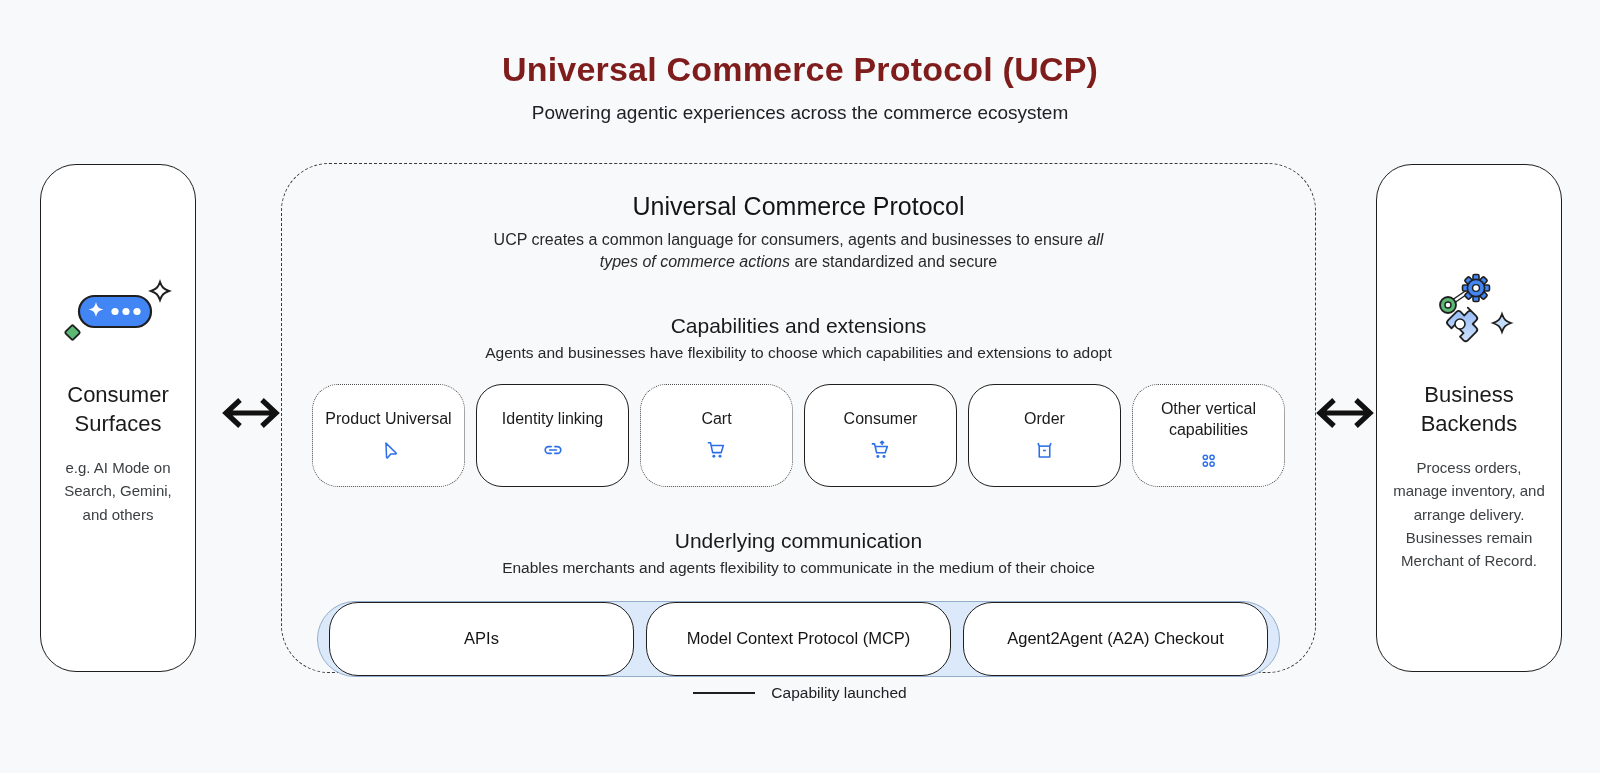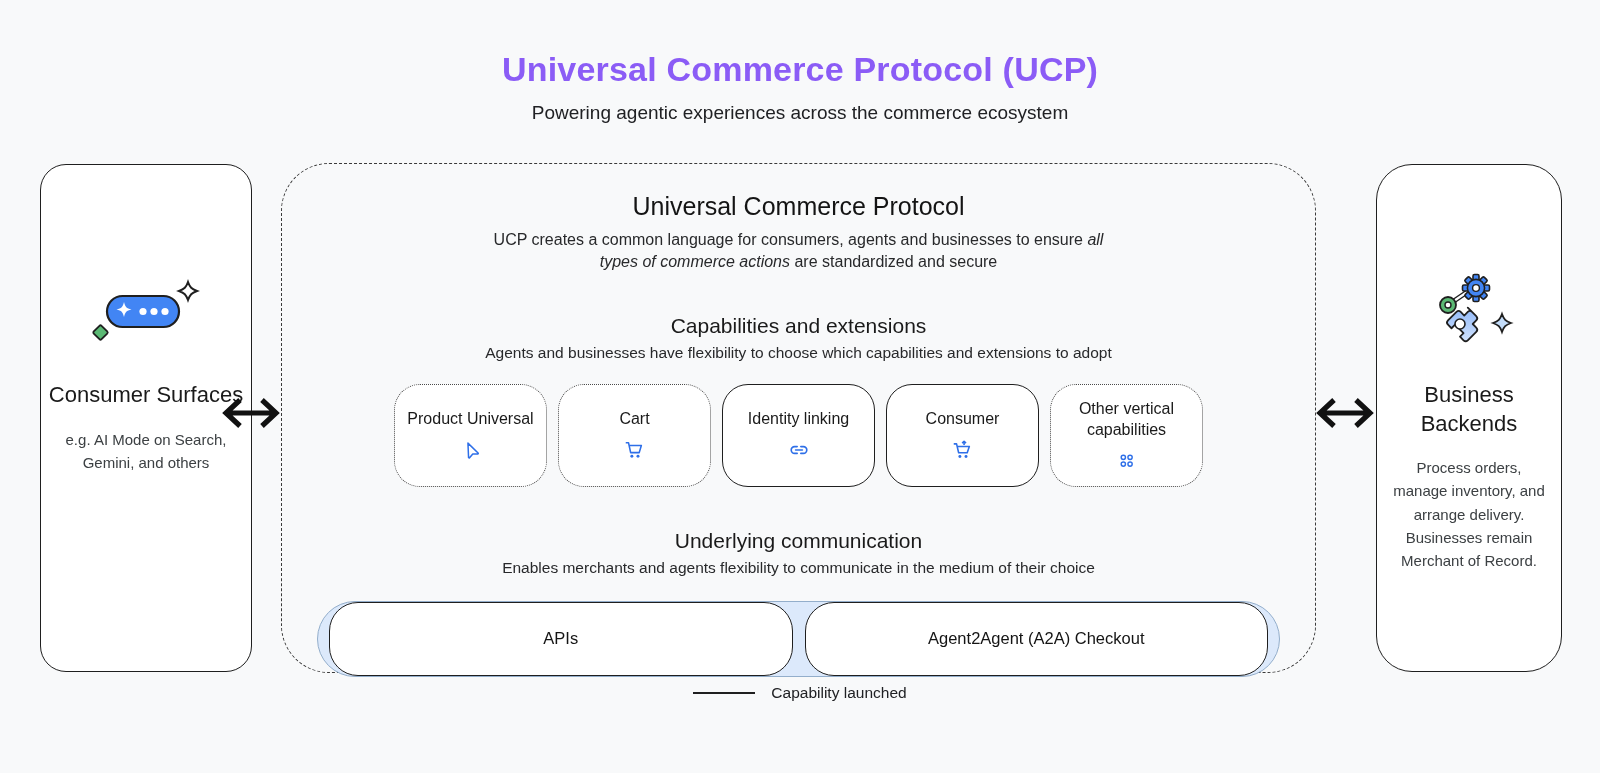--- a/index.html
+++ b/index.html
@@ -2,29 +2,29 @@
 <html><head>
 <meta charset="utf-8">
 <style>
   * { margin:0; padding:0; box-sizing:border-box; }
   html,body { background:#f8f9fa; }
   body { font-family:"Liberation Sans","DejaVu Sans",sans-serif; color:#1f1f1f; }
   .canvas { position:relative; width:1600px; height:773px; background:#f8f9fa; overflow:hidden; }
 
   
   .page-title { position:absolute; top:50px; left:0; width:100%; text-align:center;
-    font-size:34px; font-weight:600; letter-spacing:.2px; color:#8b5cf6; }
+    font-size:34px; font-weight:600; letter-spacing:.2px; color:#7f1d1d; }
   .page-subtitle { position:absolute; top:102px; left:0; width:100%; text-align:center;
     font-size:19px; font-weight:400; color:#202124; }
 
   
   .side-card { position:absolute; top:164px; height:508px; background:#ffffff;
     border:1.6px solid #1f1f1f; border-radius:36px; display:flex; flex-direction:column;
     align-items:center; text-align:center; }
-  .side-card.left { left:40px; width:212px;border-radius:26px; }
+  .side-card.left { left:40px; width:156px; }
   .side-card.right { left:1376px; width:186px; }
   .side-icon { margin-top:108px; height:72px; display:flex; align-items:center; justify-content:center; }
   .side-title { margin-top:36px; font-size:22px; font-weight:500; line-height:1.3; color:#1a1a1a; }
   .side-desc { margin-top:18px; font-size:15px; line-height:1.55; color:#3c4043; padding:0 14px; }
 
   
   .connector { position:absolute; top:396px; }
   .connector.left { left:221px; }
   .connector.right { left:1315px; }
 
@@ -110,52 +110,62 @@
 
       <div class="cap-card coming-soon">
         <div class="cap-label">Product Universal</div>
         <div class="cap-icon">
           <svg width="20" height="20" viewBox="0 0 24 24" transform="rotate(-24)">
             <path d="M12 3 L5.6 19.2 L6.3 19.9 L12 17.2 L17.7 19.9 L18.4 19.2 Z" fill="none" stroke="#2e6fe8" stroke-width="1.8" stroke-linejoin="round"></path>
           </svg>
         </div>
       </div>
 
+      <div class="cap-card launched">
+        <div class="cap-label">Identity linking</div>
+        <div class="cap-icon">
+          <svg width="22" height="22" viewBox="0 0 24 24">
+            <path d="M10 8.3 H7.2 a3.7 3.7 0 0 0 0 7.4 H10 M14 8.3 h2.8 a3.7 3.7 0 0 1 0 7.4 H14 M8.3 12 h7.4" fill="none" stroke="#2e6fe8" stroke-width="1.8" stroke-linecap="round"></path>
+          </svg>
+        </div>
+      </div>
+
       <div class="cap-card coming-soon">
         <div class="cap-label">Cart</div>
         <div class="cap-icon">
           <svg width="21" height="21" viewBox="0 0 24 24">
             <path d="M2 3.2 H5.2 L7.6 14.4 H17.4 L19.8 6.2 H6" fill="none" stroke="#2e6fe8" stroke-width="1.8" stroke-linejoin="round"></path>
             <circle cx="9" cy="18.6" r="1.7" fill="#2e6fe8"></circle>
             <circle cx="16" cy="18.6" r="1.7" fill="#2e6fe8"></circle>
-          </svg>
-        </div>
-      </div>
-
-      <div class="cap-card launched">
-        <div class="cap-label">Identity linking</div>
-        <div class="cap-icon">
-          <svg width="22" height="22" viewBox="0 0 24 24">
-            <path d="M10 8.3 H7.2 a3.7 3.7 0 0 0 0 7.4 H10 M14 8.3 h2.8 a3.7 3.7 0 0 1 0 7.4 H14 M8.3 12 h7.4" fill="none" stroke="#2e6fe8" stroke-width="1.8" stroke-linecap="round"></path>
           </svg>
         </div>
       </div>
 
       <div class="cap-card launched">
         <div class="cap-label">Consumer</div>
         <div class="cap-icon">
           <svg width="21" height="21" viewBox="0 0 24 24">
             <path d="M2 4.4 H5.2 L7.6 14.6 H17.4 L19.8 7.4 H6.2" fill="none" stroke="#2e6fe8" stroke-width="1.8" stroke-linejoin="round"></path>
             <circle cx="9" cy="18.8" r="1.7" fill="#2e6fe8"></circle>
             <circle cx="16" cy="18.8" r="1.7" fill="#2e6fe8"></circle>
             <path d="M13.8 5.8 V1.6 M11.6 3.6 L13.8 1.4 L16 3.6" fill="none" stroke="#2e6fe8" stroke-width="1.8" stroke-linejoin="round"></path>
           </svg>
         </div>
       </div>
 
+      <div class="cap-card launched">
+        <div class="cap-label">Order</div>
+        <div class="cap-icon">
+          <svg width="21" height="21" viewBox="0 0 24 24">
+            <path d="M4.6 3.6 L6 7 V19.4 H18 V7 L19.4 3.6" fill="none" stroke="#2e6fe8" stroke-width="1.8" stroke-linejoin="round"></path>
+            <path d="M6 7 H18" fill="none" stroke="#2e6fe8" stroke-width="1.8"></path>
+            <path d="M10.4 12 h3.2" fill="none" stroke="#2e6fe8" stroke-width="1.8"></path>
+          </svg>
+        </div>
+      </div>
 
       <div class="cap-card coming-soon">
         <div class="cap-label">Other vertical capabilities</div>
         <div class="cap-icon">
           <svg width="19" height="19" viewBox="0 0 24 24">
             <circle cx="8" cy="8" r="2.7" fill="none" stroke="#2e6fe8" stroke-width="1.8"></circle>
             <circle cx="16.5" cy="8" r="2.7" fill="none" stroke="#2e6fe8" stroke-width="1.8"></circle>
             <circle cx="8" cy="16.5" r="2.7" fill="none" stroke="#2e6fe8" stroke-width="1.8"></circle>
             <circle cx="16.5" cy="16.5" r="2.7" fill="none" stroke="#2e6fe8" stroke-width="1.8"></circle>
           </svg>
@@ -164,20 +174,21 @@
 
     </div>
 
     <div class="com-head">
       <div class="section-title">Underlying communication</div>
       <div class="section-sub">Enables merchants and agents flexibility to communicate in the medium of their choice</div>
     </div>
 
     <div class="band">
       <div class="pill">APIs</div>
+      <div class="pill">Model Context Protocol (MCP)</div>
       <div class="pill">Agent2Agent (A2A) Checkout</div>
     </div>
   </div>
 
   <div class="connector right">
     <svg width="60" height="34" viewBox="0 0 60 34">
       <path d="M5 17 H55 M19 4 L5 17 L19 30 M41 4 L55 17 L41 30" fill="none" stroke="#111" stroke-width="5.2"></path>
     </svg>
   </div>
 

